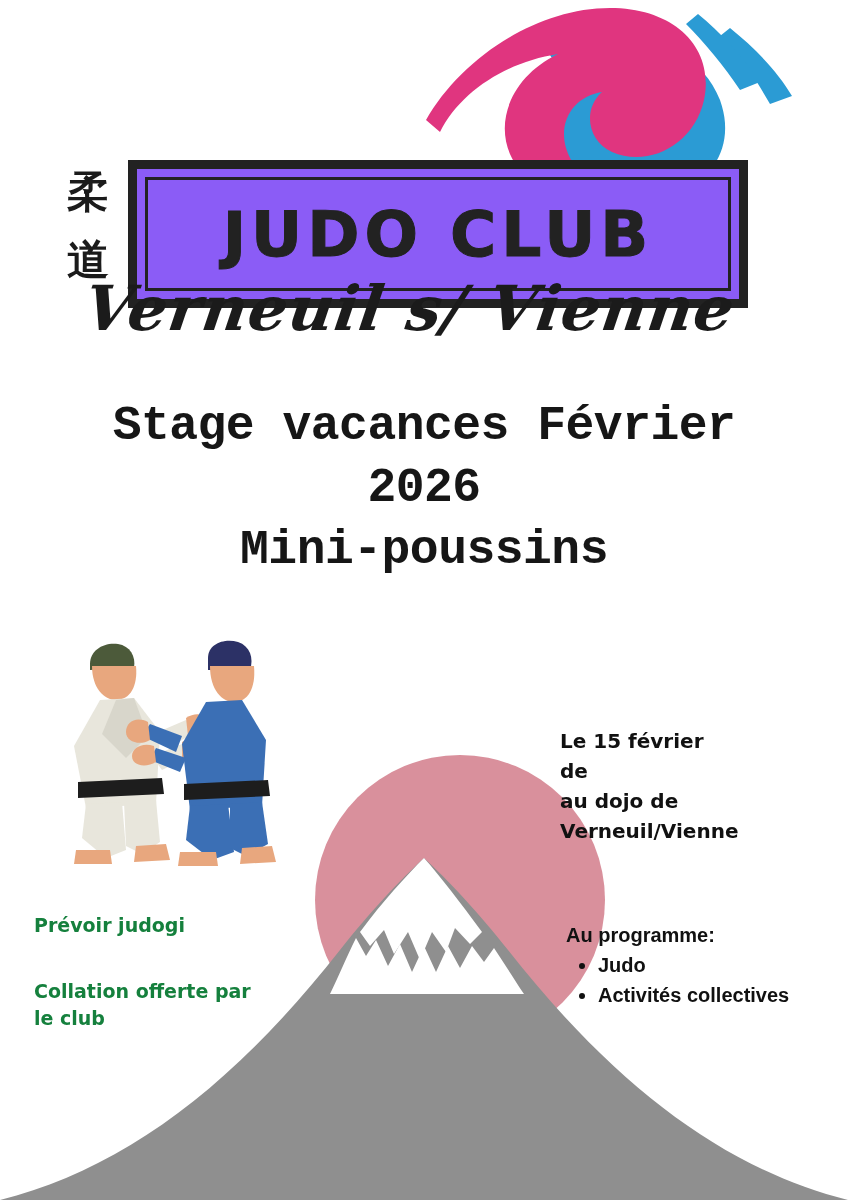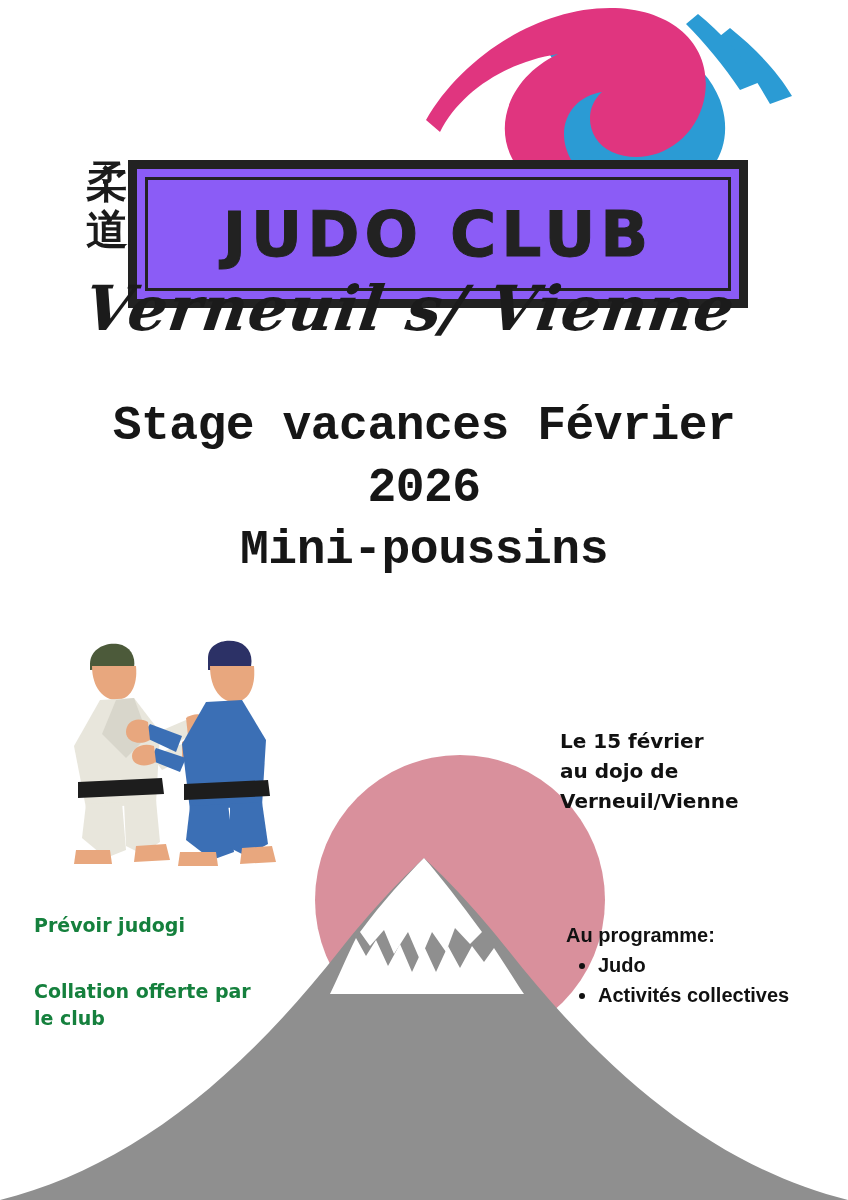--- a/index.html
+++ b/index.html
@@ -33,23 +33,23 @@
     width: 500px;
     height: 230px;
   }
   .kanji {
     position: absolute;
     left: 48px;
     top: 158px;
     width: 80px;
     font-family: "DejaVu Sans", sans-serif;
     font-size: 42px;
-    line-height: 48px;
+    line-height: 68px;
     color: #1b1b1b;
-    text-align: right;
+    text-align: center;
     font-weight: 700;
   }
   .judo-club-bar {
     position: absolute;
     left: 128px;
     top: 160px;
     width: 620px;
     height: 148px;
     border: 9px solid #222222;
     box-sizing: border-box;
@@ -253,20 +253,21 @@
       <path d="M212 212 L242 210 L246 226 L210 228 Z" fill="#e8a77e"></path>
       <path d="M152 100 L120 88 L112 100 L146 116 Z" fill="#3b6fb5"></path>
       <path d="M118 86 C106 80 96 86 96 96 C96 106 110 110 120 104 Z" fill="#e8a77e"></path>
       <path d="M156 122 L126 112 L120 124 L150 136 Z" fill="#3b6fb5"></path>
       <path d="M124 110 C112 106 102 112 102 120 C102 130 116 132 126 126 Z" fill="#e8a77e"></path>
     </g>
   </svg>
 
   <div class="info-when">
     <div>Le 15 février</div>
+    <div>de</div>
     <div>au dojo de</div>
     <div>Verneuil/Vienne</div>
   </div>
 
   <div class="programme">
     <div>Au programme:</div>
     <ul>
       <li>Judo</li>
       <li>Activités collectives</li>
     </ul>

